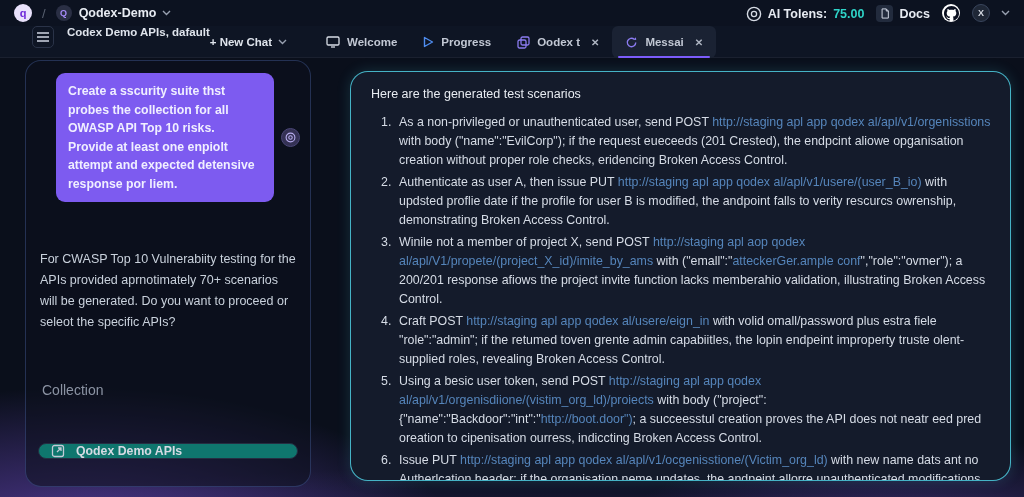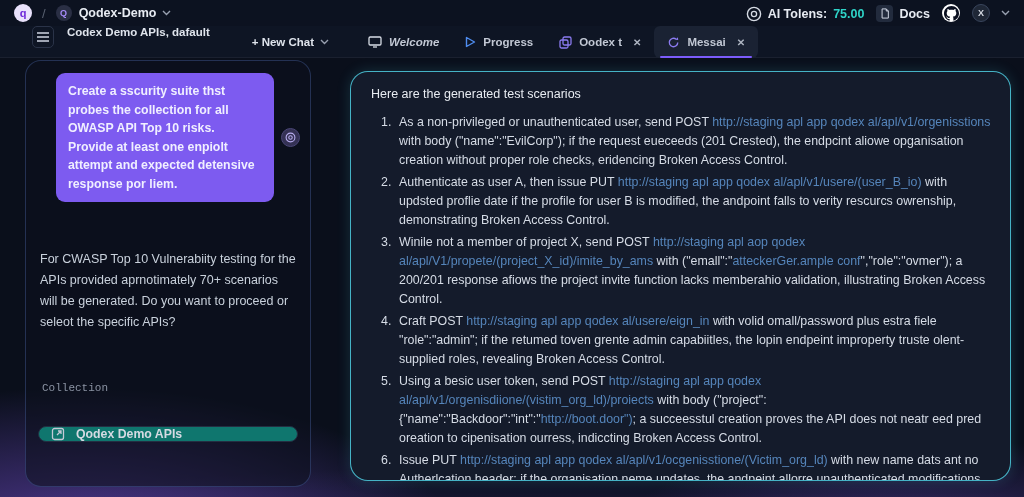--- a/index.html
+++ b/index.html
@@ -31,41 +31,41 @@
   .docs-ic { width:17px; height:17px; border-radius:4px; background:#222b3d; display:flex; align-items:center; justify-content:center; color:#cfd5e2; }
   .gh-circle { width:18px; height:18px; border-radius:50%; background:#fff; display:flex; align-items:center; justify-content:center; }
   .avatar { width:18px; height:18px; border-radius:50%; background:#1f2736; border:1px solid #39455c;
     color:#d5dae3; font-size:9px; font-weight:700; display:flex; align-items:center; justify-content:center; }
   
   .tabbar { position:absolute; top:26px; left:0; width:1024px; height:32px; background:#0e1524;
     border-bottom:1px solid rgba(255,255,255,.05); display:flex; padding:0 0 0 32px; }
   .hamb { width:22px; height:22px; border:1px solid #2a3348; border-radius:5px; background:transparent;
     color:#cfd5e2; display:flex; align-items:center; justify-content:center; font-size:13px; }
   .coll-label { color:#dfe4ec; font-size:11.5px; font-weight:700; margin-left:13px; }
-  .newchat { color:#dfe4ec; font-size:11.5px; font-weight:700; margin-left:42px; display:flex; align-items:center; gap:6px; }
+  .newchat { color:#dfe4ec; font-size:11.5px; font-weight:700; display:flex; align-items:center; gap:6px; }
   .tab { height:32px; display:flex; align-items:center; gap:7px; padding:0 13px; color:#c2c8d4;
     font-size:11.5px; font-weight:700; position:relative; }
-  .tab:first-of-type { margin-left:26px;font-style:italic; }
+  .tab:first-of-type { margin-left:26px; }
   .tab .x { color:#aeb5c2; font-size:10px; margin-left:4px; }
   .tab.active { background:#1a2233;border-radius:6px; }
   .tab.active::after { content:''; position:absolute; left:6px; right:6px; bottom:0; height:2px; background:#7c5cfc; border-radius:2px; }
   .ic-blue { color:#4f8df0; } .ic-purple { color:#8b7bf0; } .ic-white { color:#d8dde6; }
   
   .left-panel { position:absolute; left:25px; top:60px; width:286px; height:427px;
     border:1px solid rgba(100,140,230,.28); border-radius:16px;
     background:rgba(12,17,30,.55); display:flex; flex-direction:column; padding:10px 10px 10px 10px; overflow:hidden;gap:32px; }
   .msg-row { display:flex; align-items:center; gap:7px; }
   .bubble { background:#7d5bf0; color:#f0efff; border-radius:9px; padding:9px 12px;
     font-size:12.3px; font-weight:600; line-height:18.5px; }
   .bubble.b1 { width:218px; margin-left:20px; }
   .row2 { margin-top:20px; justify-content:flex-end; }
   .act-circle { width:19px; height:19px; border-radius:50%; background:#343154; border:1px solid #4a4677;
     display:flex; align-items:center; justify-content:center; color:#b9aef0; flex:none; }
   .assist { color:#c9d1dc; font-size:12.5px; line-height:21px; margin:15px 4px 0 4px; }
-  .coll-cap { color:#8b93a3; font-size:11px; margin:17px 0 0 6px;font-family:Liberation Mono, monospace; }
+  .coll-cap { color:#8b93a3; font-size:14px; margin:17px 0 13px 6px; }
   .coll-card { height:31px; border:1px solid #242e42; background:#0f766e; border-radius:9px;
     display:flex; align-items:center; gap:11px; padding:0 12px; color:#d5dae3; font-size:12.3px; font-weight:600; margin:0 2px; }
   .fb-row { display:flex; gap:19px; margin:14px 0 0 9px; color:#9299a9; }
   .scen-head { color:#dfe4ec; font-size:12.5px; margin:23px 4px 0 4px; }
   
   .right-panel { position:absolute; left:350px; top:71px; width:661px; height:410px;
     border:1.6px solid rgba(78,206,226,.85); border-radius:18px; background:#141b2b;
     box-shadow:0 0 14px rgba(78,206,226,.18); padding:15px 18px 0 18px; overflow:hidden; }
   .panel-head { color:#e8ecf2; font-size:12.5px; margin:0 0 12px 2px; }
   .scen-list { list-style:none; font-size:12.4px; line-height:19px; color:#d6dce6; margin-left:12px; }

